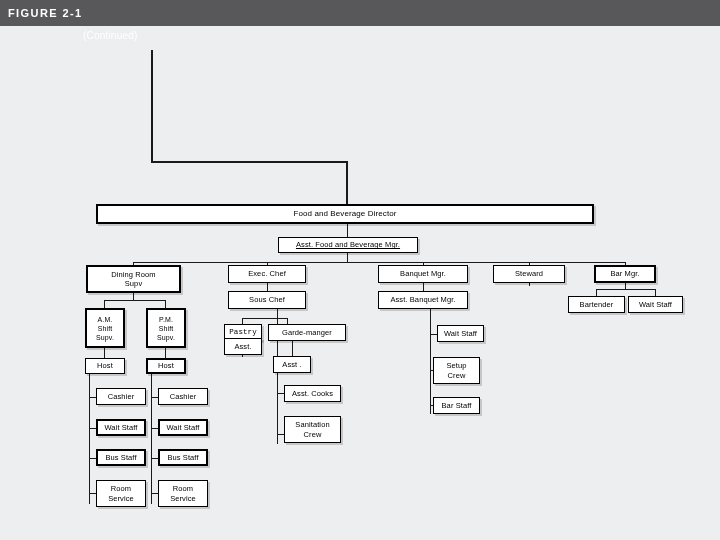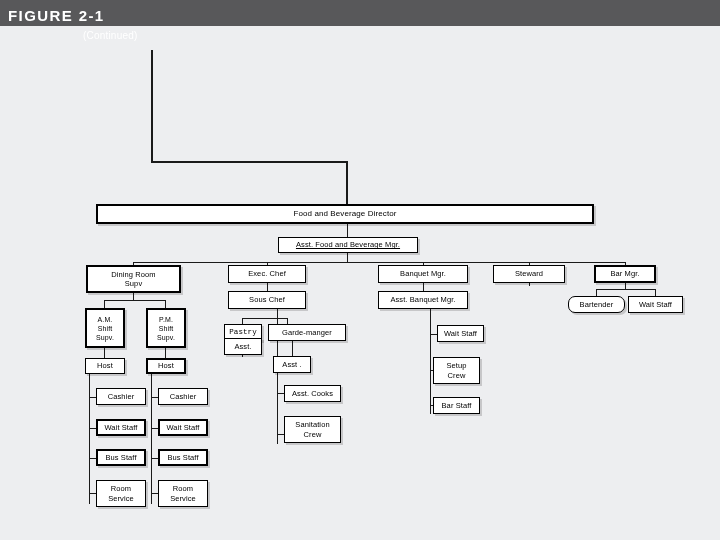--- a/index.html
+++ b/index.html
@@ -22,21 +22,21 @@
     position: absolute;
     left: 0; top: 0;
     width: 720px;
     height: 26px;
     background: #58585a;
     color: #ffffff;
   }
   #figure-header .fig-label {
     position: absolute;
     left: 8px; top: 7px;
-    font-size: 15px;
+    font-size: 11px;
     font-weight: bold;
     letter-spacing: 1.4px;
   }
   #figure-header .fig-continued {
     position: absolute;
     left: 83px; top: 6px;
     font-size: 10px;
     font-weight: normal;
     letter-spacing: 0.2px;
     margin-top: 24px;
@@ -262,20 +262,20 @@
 
   <div class="node heavy" style="left:594px; top:239px; width:62px; height:18px;">
     <span>Bar Mgr.</span>
   </div>
 
   <div class="conn v" style="left:625px; top:257px; height:7px;"></div>
   <div class="conn h" style="left:596px; top:263px; width:59px;"></div>
   <div class="conn v" style="left:596px; top:263px; height:8px;"></div>
   <div class="conn v" style="left:655px; top:263px; height:8px;"></div>
 
-  <div class="node" style="left:568px; top:270px; width:57px; height:17px;border-radius:7px;">
+  <div class="node" style="left:568px; top:270px; width:57px; height:17px;">
     <span>Bartender</span>
   </div>
   <div class="node" style="left:628px; top:270px; width:55px; height:17px;">
     <span>Wait Staff</span>
   </div>
 
 </div>
 
 </body></html>

